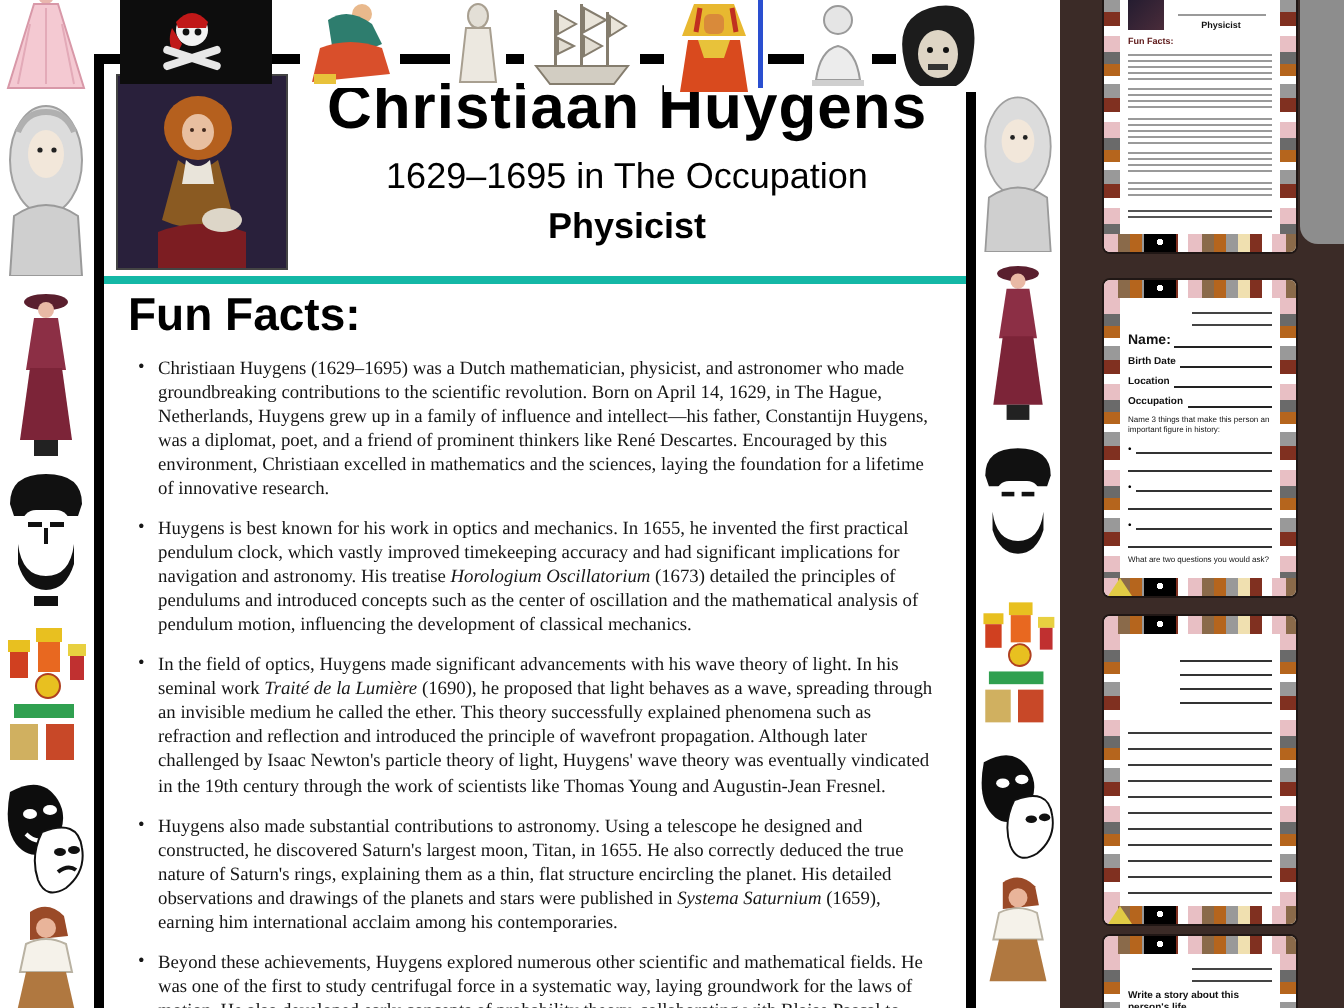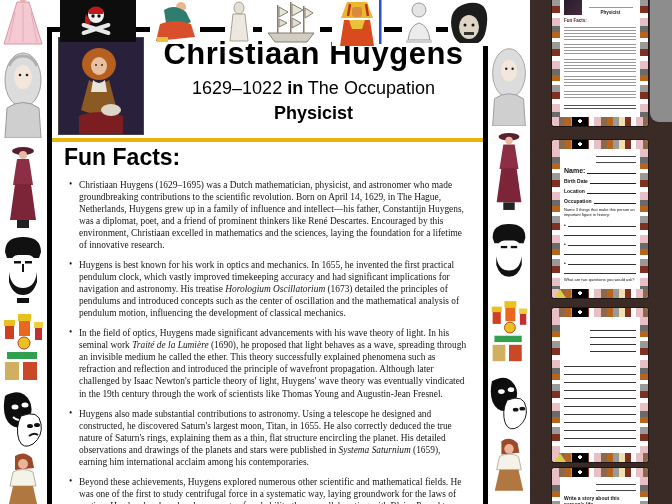--- a/index.html
+++ b/index.html
@@ -2,26 +2,26 @@
 <html><head>
 <meta charset="utf-8">
 <style>
   html,body{margin:0;padding:0;background:#222;}
   .screen{position:relative;width:672px;height:504px;background:#fff;overflow:hidden;
           font-family:"Liberation Sans",sans-serif;}
 
   
   .page-frame{position:absolute;left:47px;top:27px;width:431px;height:486px;
               border:5px solid #000;background:#fff;z-index:1;}
-  .title-box{display:flex;height:106px;border-bottom:4px solid #eab308;}
+  .title-box{display:flex;height:106px;border-bottom:4px solid #14b8a6;}
   .portrait{width:84px;height:96px;margin:5px 0 0 6px;flex:0 0 auto;border:1px solid #444;}
   .title-col{flex:1;text-align:center;padding-top:6px;}
   .main-title{font-size:31px;font-weight:bold;letter-spacing:.5px;color:#000;line-height:1.05;}
   .subtitle{font-size:18px;margin-top:7px;color:#000;}
-  .sub-bold{font-weight:bold;}
+  .sub-bold{font-weight:normal;}
   .occupation{font-size:18px;font-weight:bold;margin-top:4px;color:#000;}
   .content{padding:4px 13px 0 12px;}
   .ff-heading{font-size:23px;font-weight:bold;color:#000;line-height:1;}
   ul.facts{list-style:none;margin:10px 0 0 0;padding:0 2px 0 4px;
            font-family:"Liberation Serif",serif;font-size:9.4px;line-height:1.28;color:#161616;}
   ul.facts li{position:relative;padding-left:11px;margin-bottom:8px;}
   ul.facts li::before{content:"\2022";position:absolute;left:1px;top:-1px;}
 
   
   .left-col{position:absolute;left:0;top:0;width:46px;height:504px;background:#fff;z-index:6;overflow:hidden;text-align:center;}
@@ -91,21 +91,21 @@
             <circle cx="43" cy="27" r="1" fill="#40281c"></circle>
           <path d="M30 42 q10 8 20 0 l8 30 q-18 8 -36 0 z" fill="#8a5a22"></path>
           <path d="M34 42 q6 6 12 0 l2 12 h-16 z" fill="#e9e4da"></path>
           <path d="M20 78 q20 -8 44 0 l0 18 h-44 z" fill="#7c1d22"></path>
           <ellipse cx="52" cy="72" rx="10" ry="6" fill="#ddd6c8"></ellipse>
         </svg>
       </div>
       <div class="title-col">
         <div class="main-title">Christiaan Huygens</div>
         <div class="subtitle">
-          <span>1629–1022</span>
+          <span>1629–1695</span>
           <span class="sub-bold">in</span>
           <span>The Occupation</span>
         </div>
         <div class="occupation">Physicist</div>
       </div>
     </div>
     <div class="content">
       <div class="ff-heading">Fun Facts:</div>
       <ul class="facts">
           <li><span>Christiaan Huygens (1629–1695) was a Dutch mathematician, physicist, and astronomer who made groundbreaking contributions to the scientific revolution. Born on April 14, 1629, in The Hague, Netherlands, Huygens grew up in a family of influence and intellect—his father, Constantijn Huygens, was a diplomat, poet, and a friend of prominent thinkers like René Descartes. Encouraged by this environment, Christiaan excelled in mathematics and the sciences, laying the foundation for a lifetime of innovative research.</span></li>

